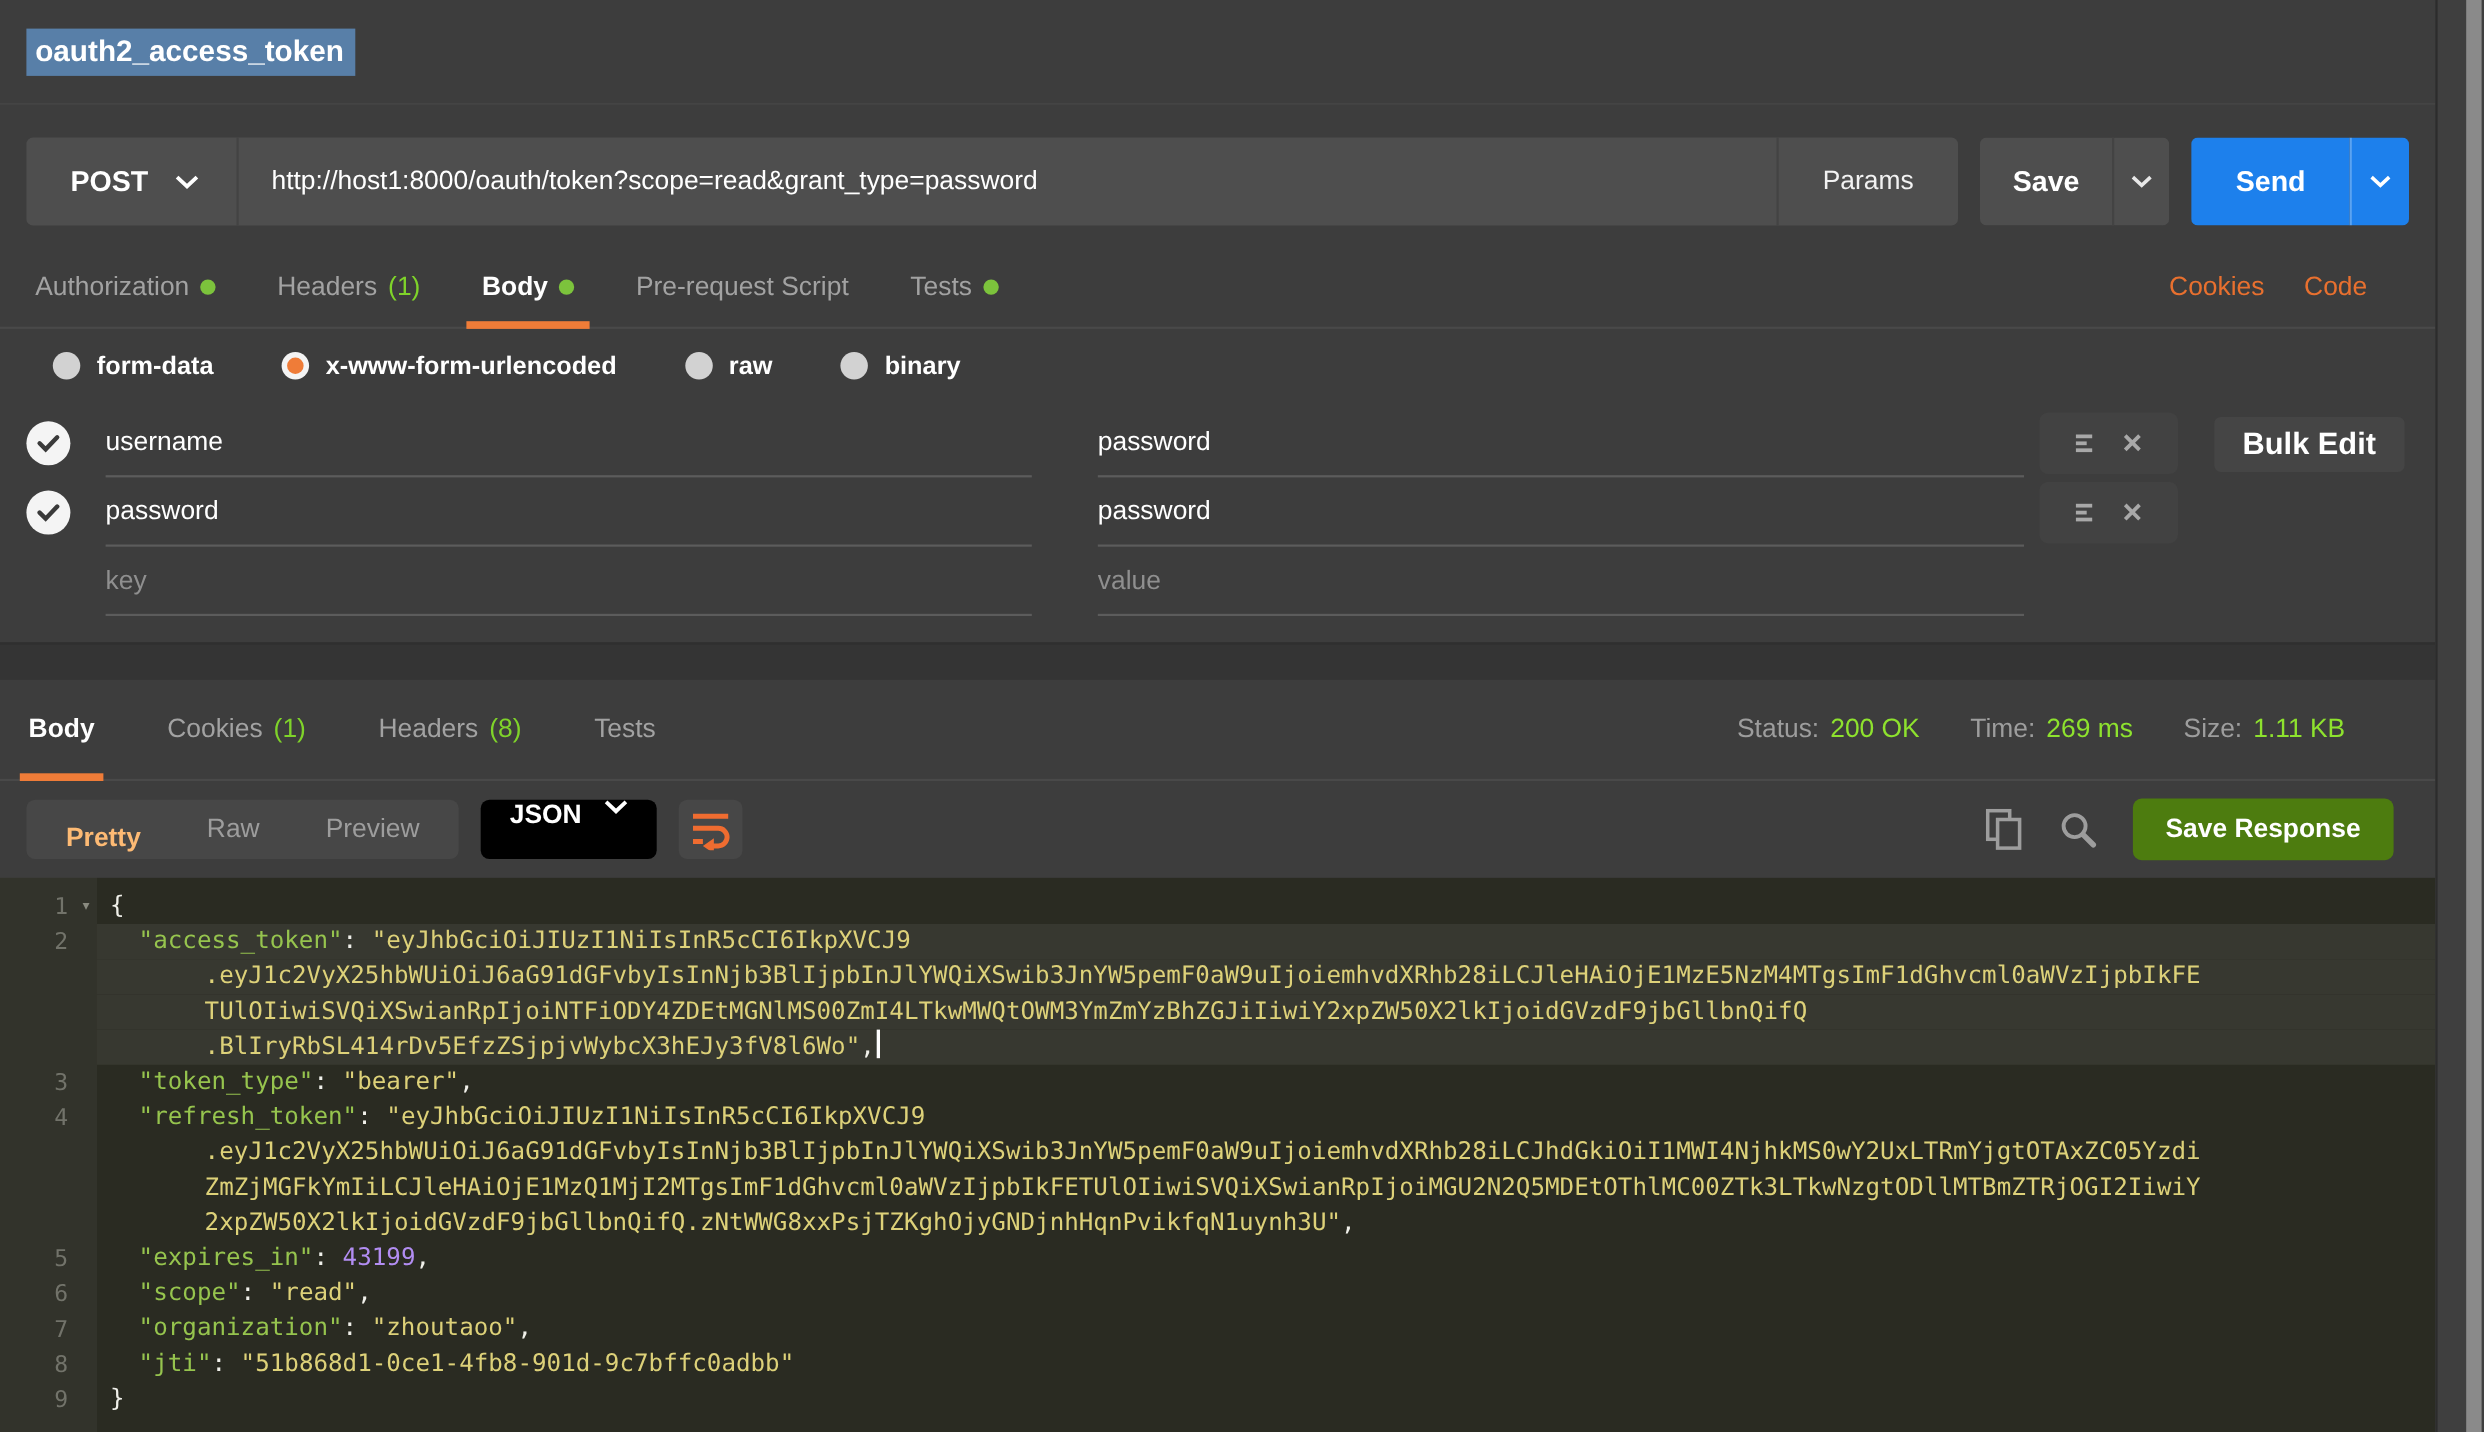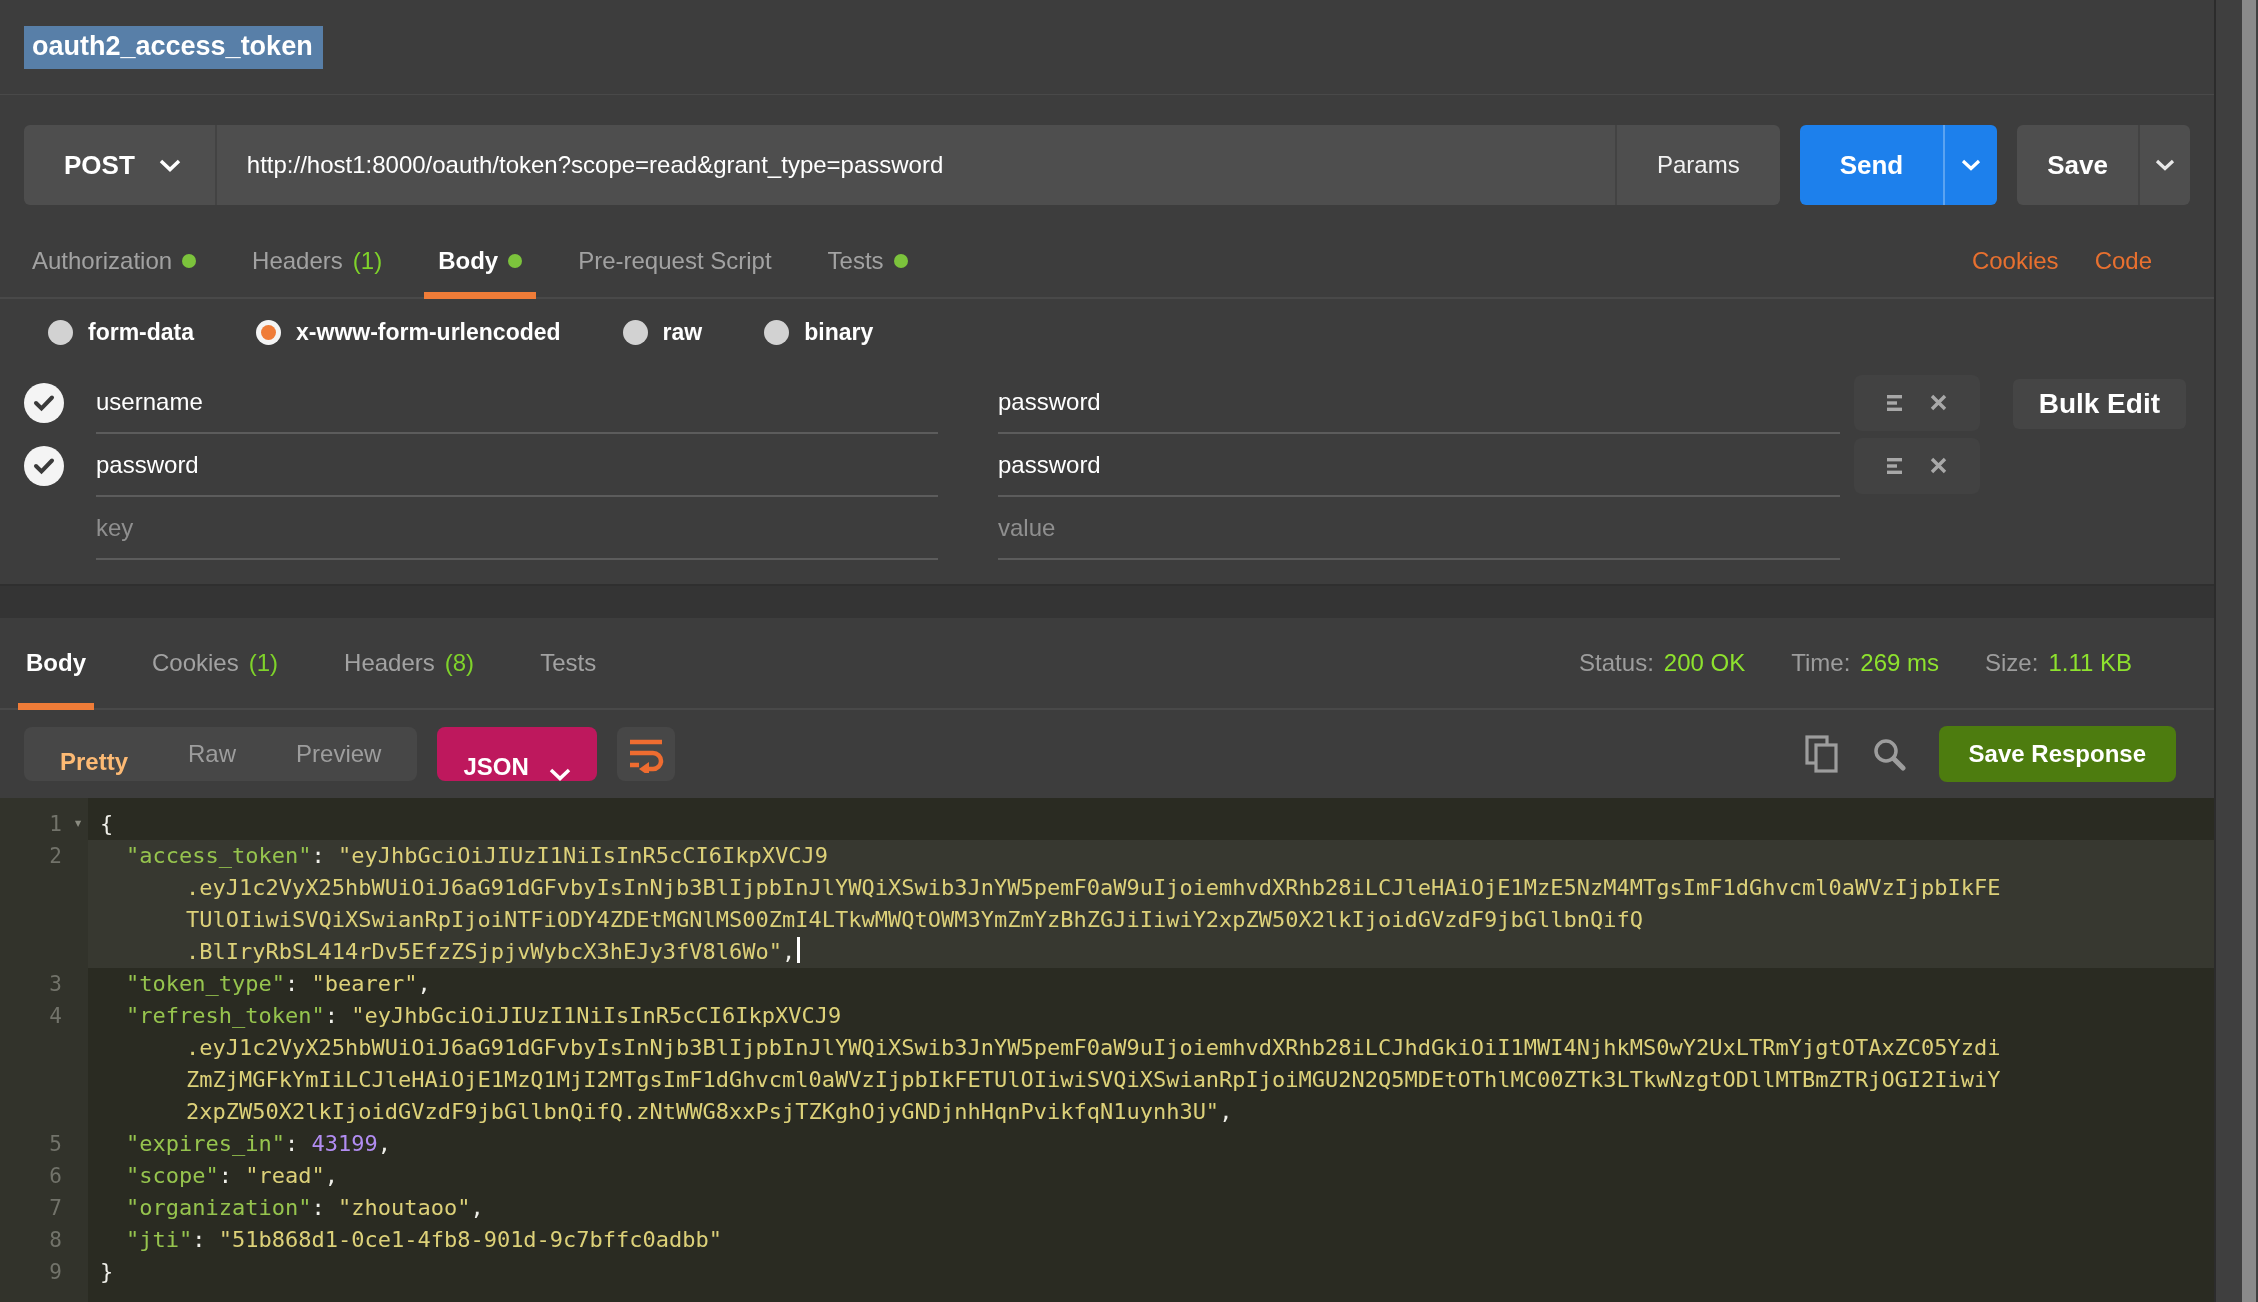--- a/index.html
+++ b/index.html
@@ -64,21 +64,21 @@
   .resp-tab.active { color:#fff; font-weight:bold; }
   .resp-tab.active::after { content:""; position:absolute; left:-8px; right:-8px; bottom:-2px; height:7px; background:#ef7c38; }
   .resp-meta { margin-left:auto; display:flex; gap:46px; padding-right:56px; font-size:24px; }
   .meta-label { color:#9d9d9d; margin-right:10px; }
   .meta-value { color:#8ee22e; }
 
   .toolbar { display:flex; align-items:center; height:88px; padding:0 24px; flex:0 0 auto; }
   .view-group { display:flex; align-items:center; background:#474747; border-radius:8px; height:54px; padding:0 6px; }
   .view { padding:0 30px; font-size:24px; color:#9d9d9d; background:none; border:none; font-family:inherit; cursor:pointer; }
   .view.active { color:#fdba74; font-weight:bold;margin-top:16px; }
-  .format-dd { margin-left:20px; height:54px; background:#be185d; border:none; border-radius:8px; color:#fff; font-size:24px; font-weight:bold; display:flex; align-items:flex-end; gap:20px; padding:0 26px; font-family:inherit; cursor:pointer; }
+  .format-dd { margin-left:20px; height:54px; background:#000000; border:none; border-radius:8px; color:#fff; font-size:24px; font-weight:bold; display:flex; align-items:flex-start; gap:20px; padding:0 26px; font-family:inherit; cursor:pointer; }
   .wrap-btn { margin-left:20px; width:58px; height:54px; background:#474747; border:none; border-radius:8px; display:flex; align-items:center; justify-content:center; cursor:pointer; }
   .toolbar-right { margin-left:auto; display:flex; align-items:center; gap:32px; padding-right:14px; }
   .save-resp-btn { height:56px; padding:0 30px; background:#4d7c0f; border:none; border-radius:8px; color:#fff; font-size:24px; font-weight:bold; font-family:inherit; cursor:pointer; }
 
   
   .code { flex:1; min-height:0; background:linear-gradient(to right, #32332b 0px, #32332b 88px, #2a2b22 88px); padding-top:10px; font-family:"DejaVu Sans Mono", monospace; font-size:22px; overflow:hidden; }
   .code-row { display:flex; height:32px; line-height:32px; }
   .gutter { width:88px; flex:0 0 88px; color:#72736a; text-align:right; padding-right:26px; position:relative; font-size:21px; }
   .fold { position:absolute; right:5px; top:-1px; font-size:16px; color:#8a8b80; cursor:pointer; }
   .line-body { flex:1; min-width:0; }
@@ -105,32 +105,32 @@
           <button class="method-btn">
             <span>POST</span>
             <svg width="22" height="13" viewBox="0 0 22 13">
                 <path d="M2 2 L11 10.5 L20 2" stroke="#ffffff" stroke-width="3.5" fill="none"></path>
               </svg>
           </button>
           <div class="url-input">http://host1:8000/oauth/token?scope=read&amp;grant_type=password</div>
           <button class="params-btn">Params</button>
         </div>
         <div class="split">
+          <button class="save-main">Save</button>
+          <button class="save-caret">
+            <svg width="20" height="12" viewBox="0 0 20 12">
+                <path d="M2 2 L10 9.5 L18 2" stroke="#e8e8e8" stroke-width="3.2" fill="none"></path>
+              </svg>
+          </button>
+        </div>
+        <div class="split">
           <button class="send-main">Send</button>
           <button class="send-caret">
             <svg width="20" height="12" viewBox="0 0 20 12">
                 <path d="M2 2 L10 9.5 L18 2" stroke="#ffffff" stroke-width="3.2" fill="none"></path>
-              </svg>
-          </button>
-        </div>
-        <div class="split">
-          <button class="save-main">Save</button>
-          <button class="save-caret">
-            <svg width="20" height="12" viewBox="0 0 20 12">
-                <path d="M2 2 L10 9.5 L18 2" stroke="#e8e8e8" stroke-width="3.2" fill="none"></path>
               </svg>
           </button>
         </div>
       </div>
 
       <div class="req-tabs">
         <div id="req-tabs-list" style="display:flex;align-items:stretch;height:100%;">
             <div class="tab">
               <span class="tab-label">Authorization</span>
               <span class="dot"></span>

